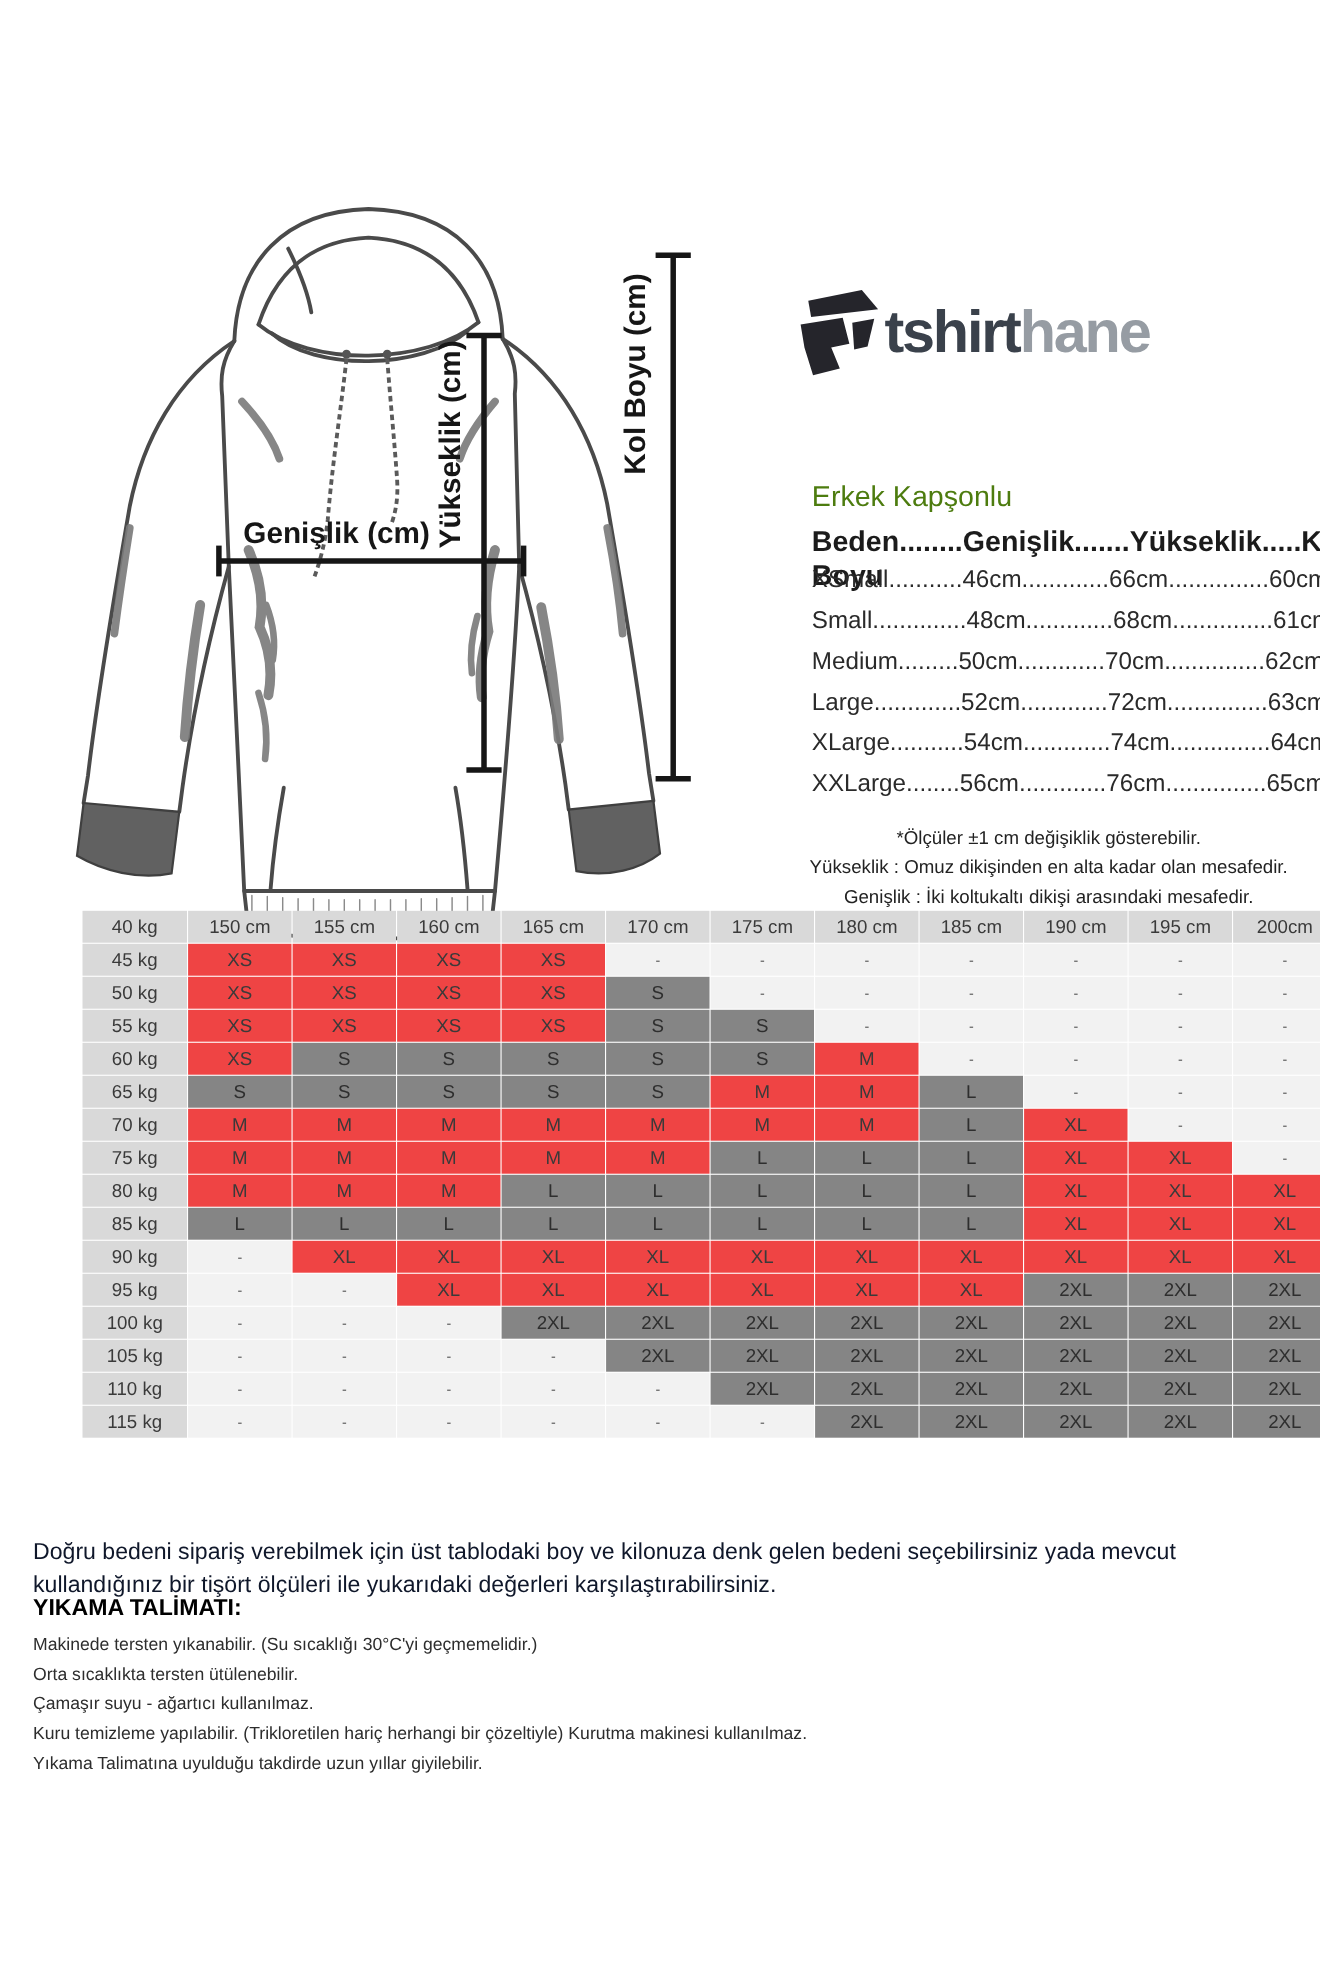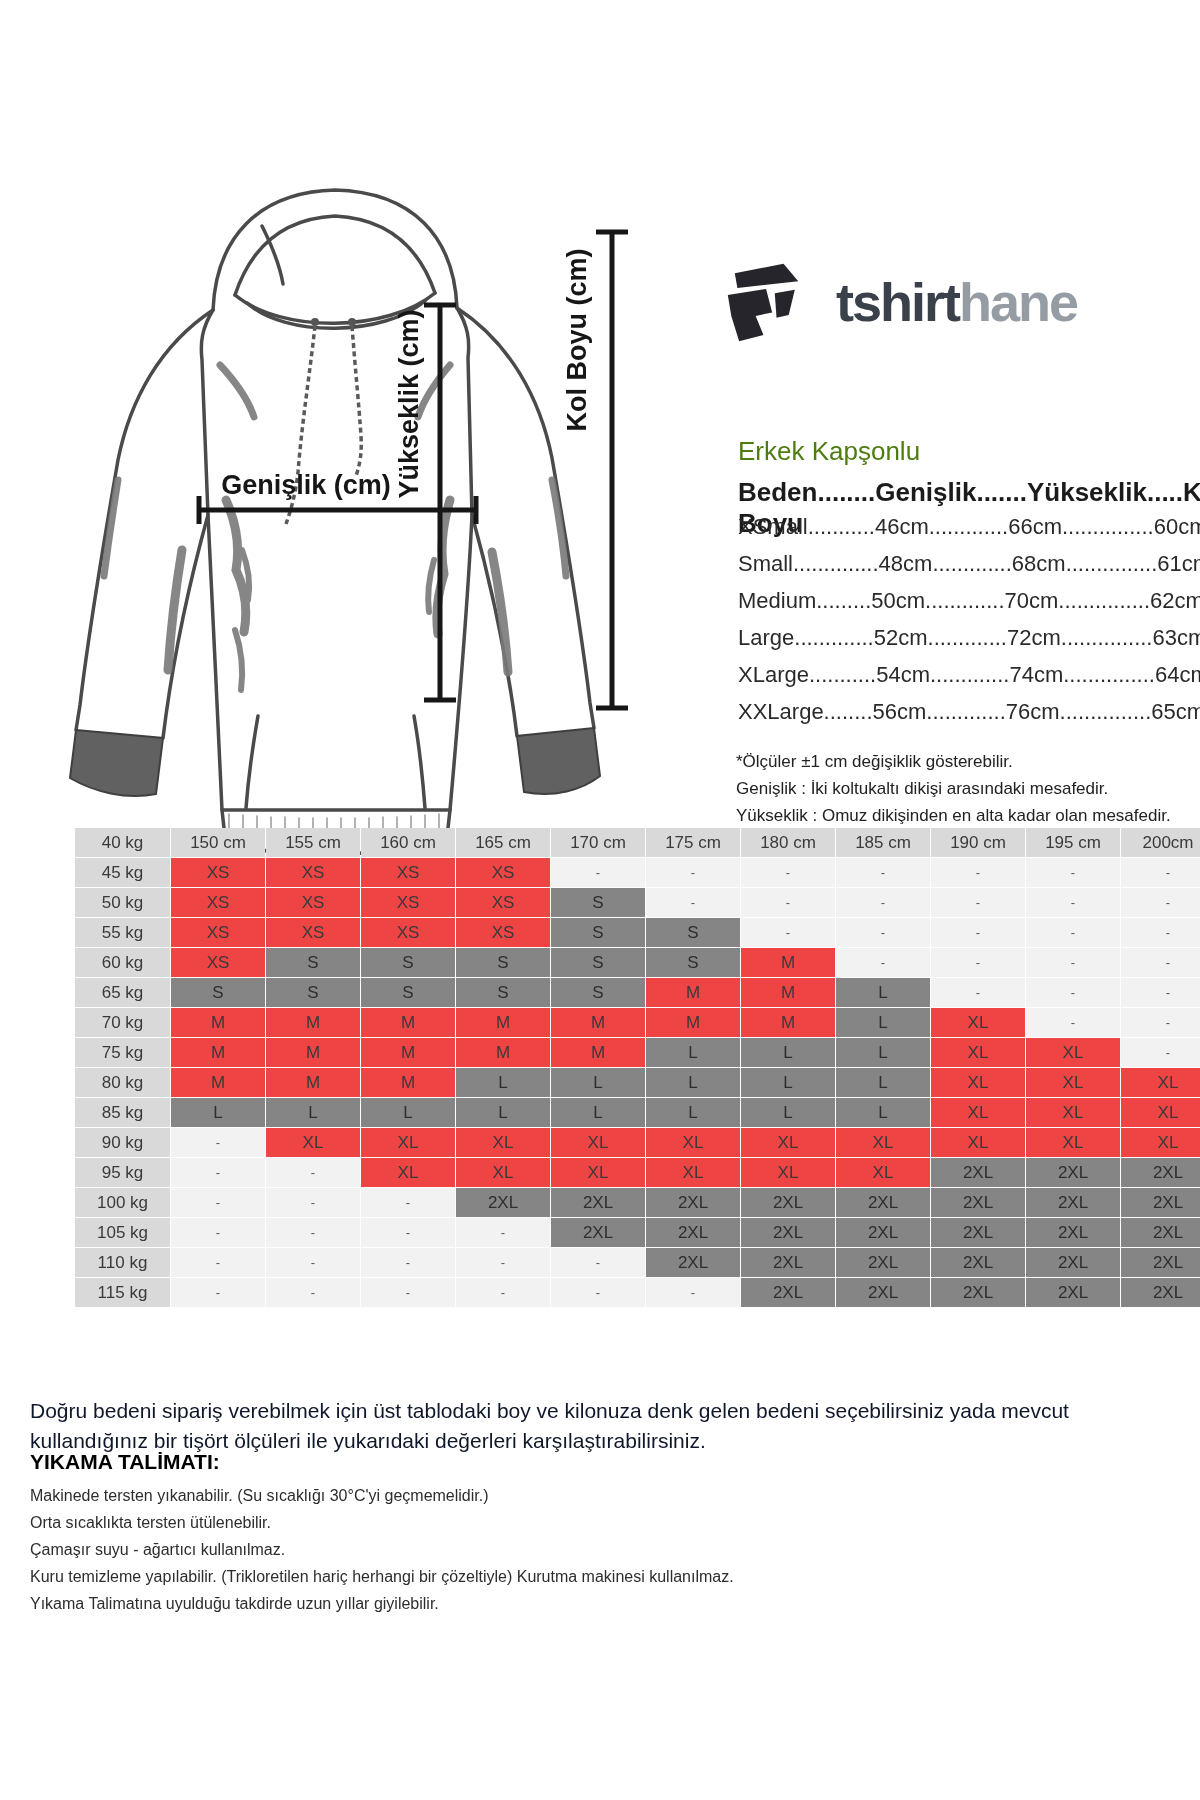--- a/index.html
+++ b/index.html
@@ -3,31 +3,31 @@
 <meta charset="utf-8">
 <style>
   html,body{margin:0;padding:0;background:#ffffff;}
   body{font-family:"Liberation Sans", sans-serif;}
   #page{position:relative;width:1200px;height:1800px;background:#ffffff;overflow:hidden;}
 
   
   #hoodie-svg{position:absolute;left:30px;top:160px;}
 
   
-  .brand{position:absolute;left:716px;top:262px;display:flex;align-items:center;gap:32px;}
+  .brand{position:absolute;left:716px;top:262px;display:flex;align-items:center;gap:0;}
   .brand-text{font-size:54px;font-weight:bold;letter-spacing:-2px;line-height:1;}
   .brand-text .primary{color:#3a414b;}
   .brand-text .secondary{color:#969ca3;}
 
   
   .guide-title{position:absolute;left:738px;top:436px;font-size:26px;font-weight:normal;color:#4d7c0f;}
   .guide-header{position:absolute;left:738px;top:477px;font-size:26px;font-weight:bold;color:#1b1b1b;}
   .size-list{position:absolute;left:738px;top:508px;font-size:22px;color:#2a2a2a;}
   .size-list .size-row{height:37px;line-height:37px;white-space:nowrap;}
-  .guide-notes{position:absolute;left:736px;top:748px;font-size:17px;color:#222;}
+  .guide-notes{position:absolute;left:736px;top:748px;font-size:17px;color:#222;text-align:center;}
   .guide-notes .note-line{height:27px;line-height:27px;white-space:nowrap;}
 
   
   .matrix{position:absolute;left:30px;top:828px;width:1140px;display:grid;
           grid-template-columns:95px repeat(11,1fr);gap:1px;padding-left:45px;}
   .mcell{height:29px;line-height:29px;text-align:center;font-size:17px;color:#3a3a3a;}
   .mcell.head{background:#d9d9d9;}
   .mcell.light{background:#ef4444;}
   .mcell.dark{background:#858585;color:#2e2e2e;}
   .mcell.empty{background:#f2f2f2;font-size:13px;color:#555;}
@@ -129,22 +129,22 @@
   <div class="size-list">
       <div class="size-row">XSmall...........46cm.............66cm...............60cm</div>
       <div class="size-row">Small..............48cm.............68cm...............61cm</div>
       <div class="size-row">Medium.........50cm.............70cm...............62cm</div>
       <div class="size-row">Large.............52cm.............72cm...............63cm</div>
       <div class="size-row">XLarge...........54cm.............74cm...............64cm</div>
       <div class="size-row">XXLarge........56cm.............76cm...............65cm</div>
     </div>
   <div class="guide-notes">
       <div class="note-line">*Ölçüler ±1 cm değişiklik gösterebilir.</div>
+      <div class="note-line">Yükseklik : Omuz dikişinden en alta kadar olan mesafedir.</div>
       <div class="note-line">Genişlik : İki koltukaltı dikişi arasındaki mesafedir.</div>
-      <div class="note-line">Yükseklik : Omuz dikişinden en alta kadar olan mesafedir.</div>
     </div>
 
   <div class="matrix">
       <div class="mcell head">40 kg</div>
       <div class="mcell head">150 cm</div>
       <div class="mcell head">155 cm</div>
       <div class="mcell head">160 cm</div>
       <div class="mcell head">165 cm</div>
       <div class="mcell head">170 cm</div>
       <div class="mcell head">175 cm</div>

